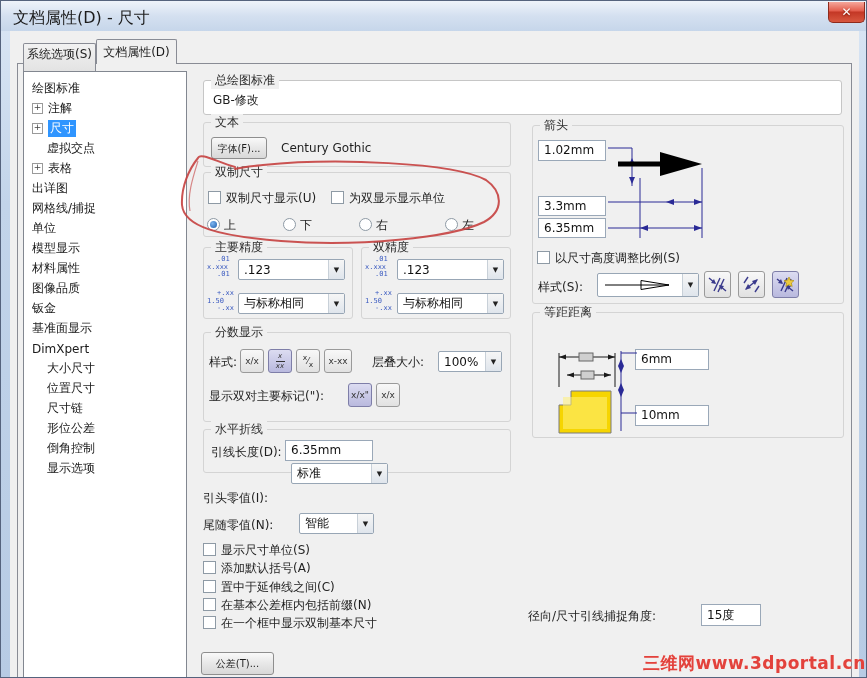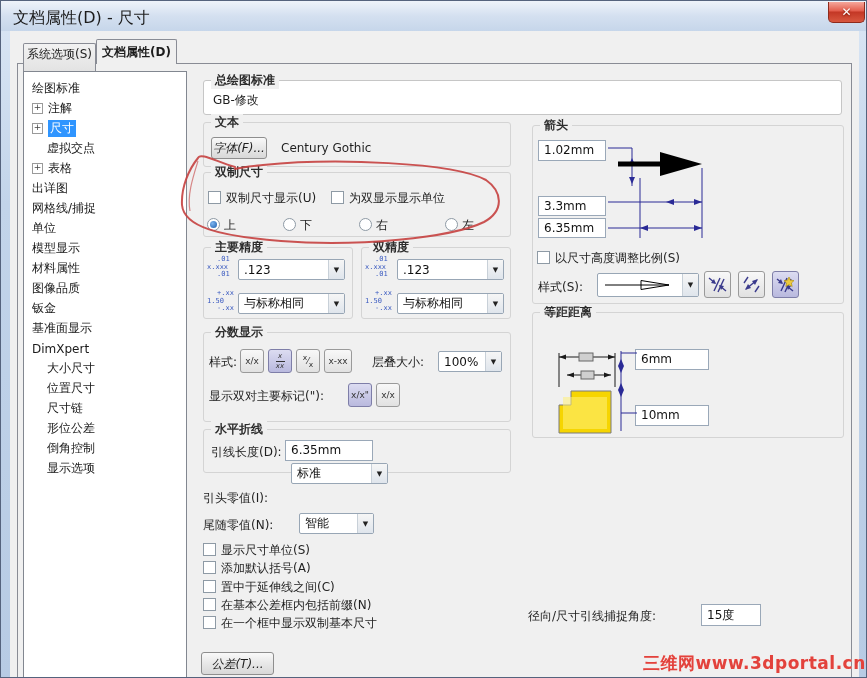--- a/index.html
+++ b/index.html
@@ -14,45 +14,45 @@
        background:linear-gradient(#f5a79b,#e35d4c 45%,#c33725 50%,#d8573f);
        border:1px solid #8e2a1c;border-top:none;border-radius:0 0 5px 5px;
        color:#fff;font-size:12px;font-weight:bold;text-align:center;line-height:20px;
        text-shadow:0 1px 2px #7a1406;box-sizing:border-box;cursor:pointer;}
   .client{position:absolute;left:9px;top:30px;width:849px;height:648px;background:#f0f0f0;}
   
   .tab{position:absolute;font-size:12px;color:#1c1c1c;text-align:center;box-sizing:border-box;
        border:1px solid #898c95;border-bottom:none;border-radius:2px 2px 0 0;}
   .tab.inactive{left:22px;top:42px;width:73px;height:38px;line-height:20px;
        background:linear-gradient(#f2f2f2,#dddddd);}
-  .tab.active{left:95px;top:38px;width:81px;height:25px;line-height:24px;background:#f0f0f0;z-index:3;font-weight:bold;}
+  .tab.active{left:95px;top:38px;width:81px;height:25px;line-height:24px;background:#f0f0f0;z-index:3;}
   .panel{position:absolute;left:16px;top:62px;width:835px;height:616px;
        border:1px solid #898c95;background:#f0f0f0;box-sizing:border-box;}
   
   .tree{position:absolute;left:22px;top:70px;width:164px;height:608px;background:#fff;
        border:1px solid #828790;box-sizing:border-box;}
   .trow{position:absolute;height:17px;display:flex;align-items:center;font-size:12px;color:#1a1a1a;white-space:nowrap;cursor:default;}
   .exp{width:9px;height:9px;border:1px solid #9a9a9a;background:#fff;font-size:9px;line-height:7px;
        text-align:center;margin-right:5px;color:#444;flex:none;}
   .tsel{background:#2f95ff;color:#fff;padding:0 2px;}
   
   .lbl{position:absolute;font-size:12px;color:#1f1f1f;white-space:nowrap;}
   .grp{position:absolute;border:1px solid #d4d4d4;border-radius:3px;box-sizing:border-box;}
-  .grp .cap{position:absolute;top:-9px;left:7px;background:#f0f0f0;padding:0 4px;font-size:12px;color:#2d2d2d;white-space:nowrap;font-weight:bold;}
+  .grp .cap{position:absolute;top:-9px;left:7px;background:#f0f0f0;padding:0 4px;font-size:12px;color:#2d2d2d;white-space:nowrap;}
   .grp.white{background:#fff;border-color:#c6c6c6;}
   .tb{position:absolute;background:#fff;border:1px solid #9aa8b8;font-size:12px;color:#111;
       padding:2px 5px;box-sizing:border-box;white-space:nowrap;overflow:hidden;}
   .dd{position:absolute;background:#fff;border:1px solid #98a6b5;border-radius:2px;display:flex;
       align-items:stretch;box-sizing:border-box;cursor:pointer;}
   .dd .t{flex:1;padding-left:5px;font-size:12px;color:#111;display:flex;align-items:center;white-space:nowrap;overflow:hidden;}
   .dd .a{width:15px;display:flex;align-items:center;justify-content:center;font-size:7px;color:#222;
       background:linear-gradient(#f6f6f6,#dfe5ec);border-left:1px solid #c8d0d8;}
   .btn{position:absolute;background:linear-gradient(#f9f9f9,#e9e9e9 45%,#d8d8d8);
-      border:1px solid #8e8e8e;border-radius:3px;font-size:12px;color:#1f1f1f;text-align:center;
-      box-sizing:border-box;cursor:pointer;font-style:italic;}
+      border:1px solid #8e8e8e;border-radius:3px;font-size:10px;color:#1f1f1f;text-align:center;
+      box-sizing:border-box;cursor:pointer;}
   .cbx{position:absolute;width:13px;height:13px;background:#fff;border:1px solid #8e9aa5;box-sizing:border-box;}
   .rad{position:absolute;width:13px;height:13px;background:#fff;border:1px solid #8e9aa5;border-radius:50%;box-sizing:border-box;}
   .rad.on::after{content:"";position:absolute;left:2px;top:2px;width:7px;height:7px;border-radius:50%;
       background:radial-gradient(circle at 35% 35%,#7db4ef,#1d5fae);}
   .tgl{position:absolute;width:24px;height:24px;border:1px solid #9a9a9a;border-radius:3px;
       background:linear-gradient(#f8f8f8,#e1e1e1);display:flex;align-items:center;justify-content:center;
       font-size:9px;color:#333;box-sizing:border-box;cursor:pointer;}
   .tgl.on{background:linear-gradient(#dcdcf1,#b9b9de);border-color:#7e7ea8;}
   .frac{display:flex;flex-direction:column;align-items:center;font-size:7px;line-height:1;color:#333;}
   .frac .bar{width:9px;height:1px;background:#333;margin:1px 0;}

